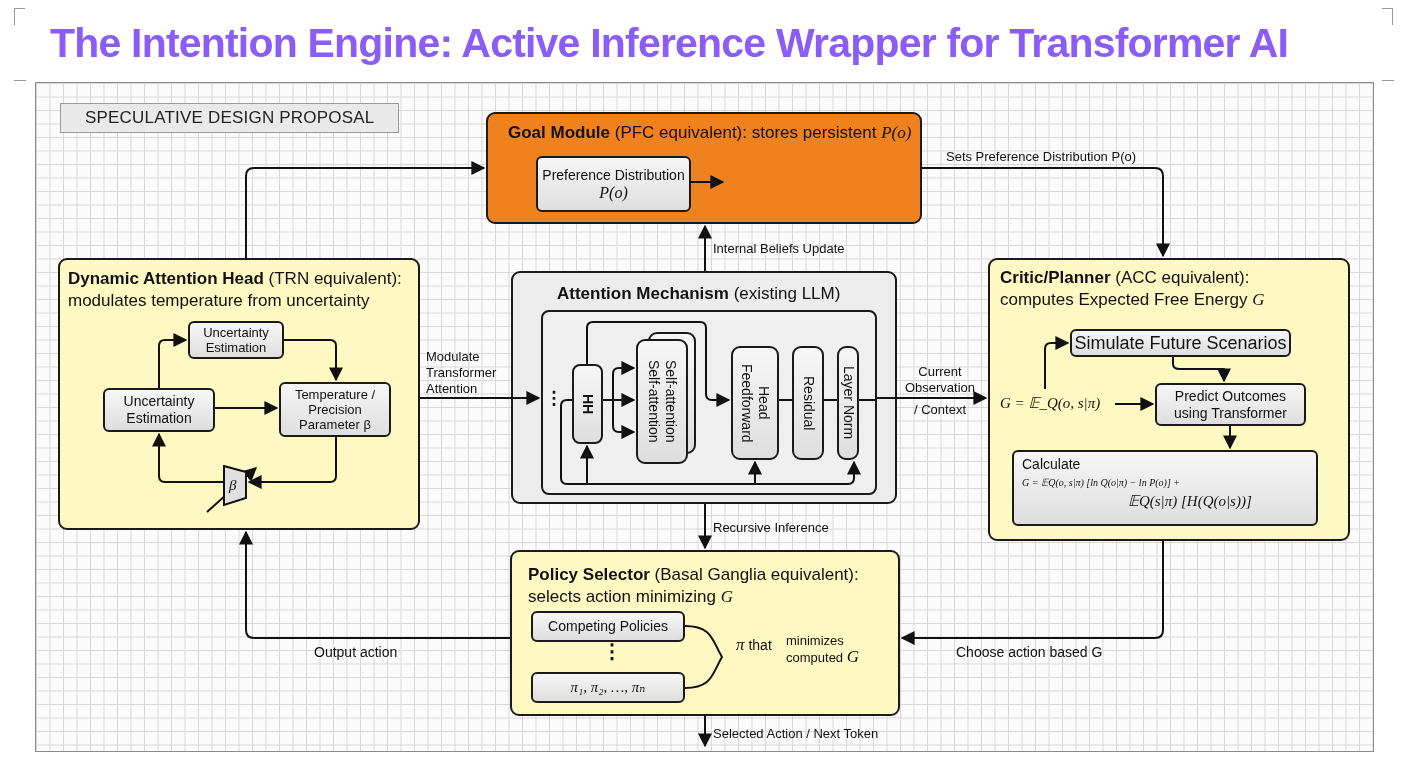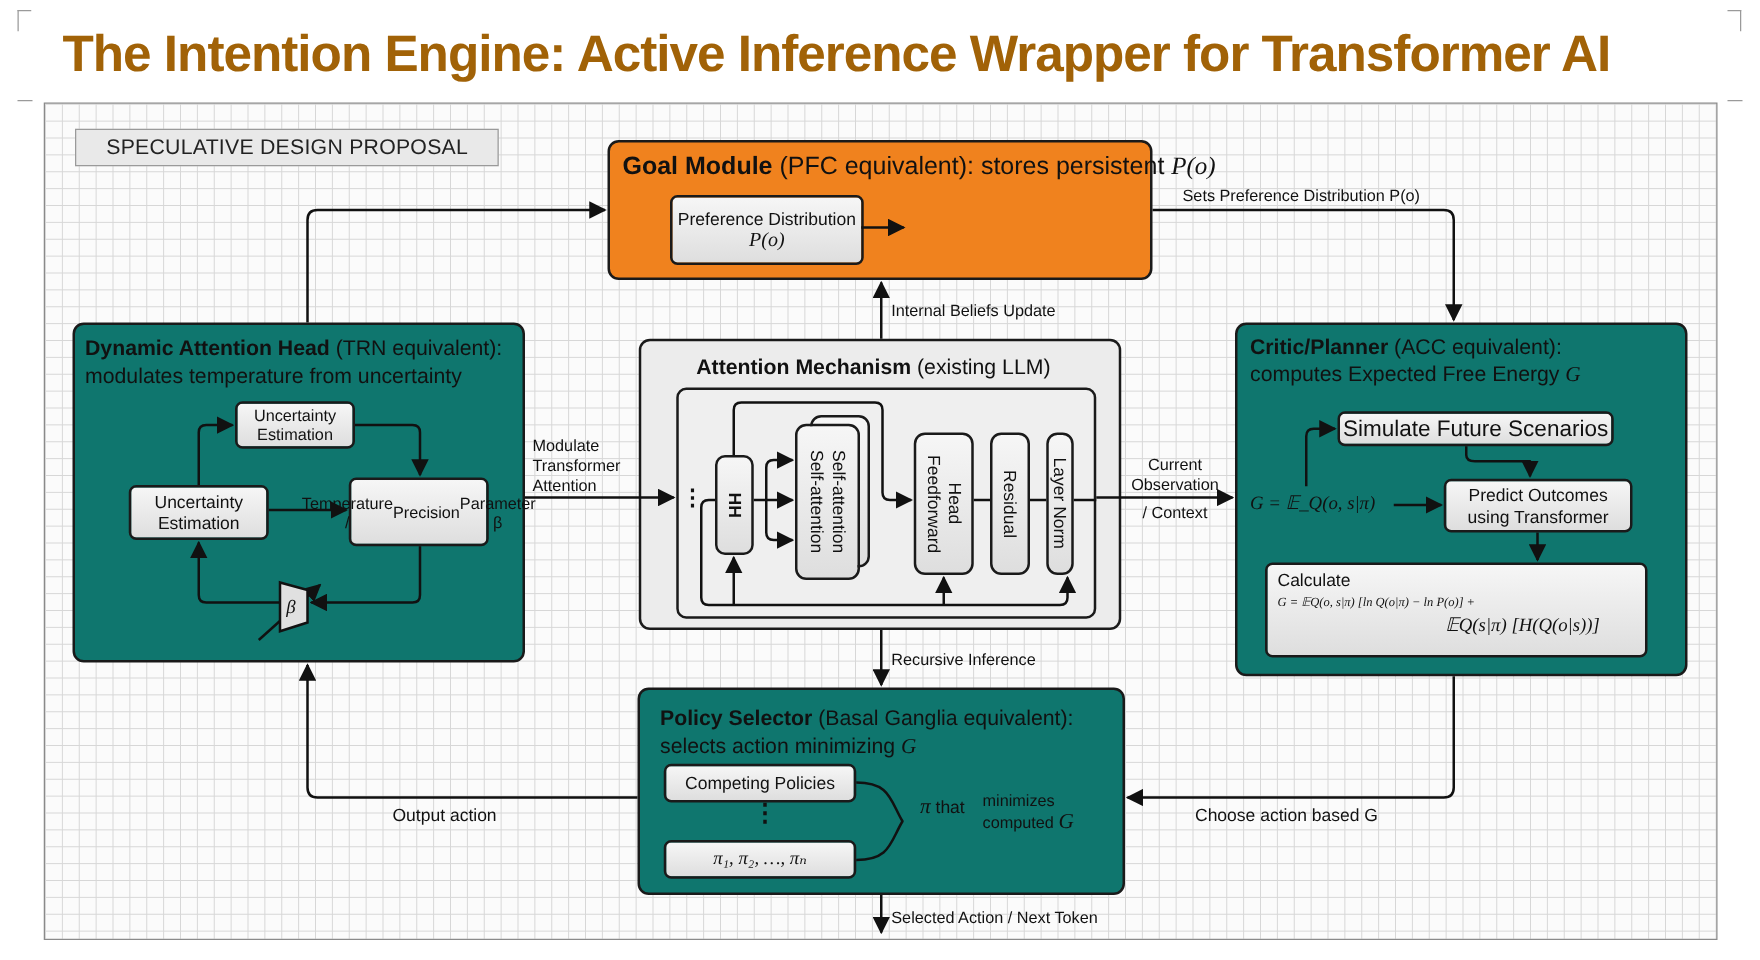--- a/index.html
+++ b/index.html
@@ -1,24 +1,24 @@
 <!DOCTYPE html>
 <html><head>
 <meta charset="utf-8">
 <style>
   html, body { margin:0; padding:0; }
   body { width:1408px; height:768px; background:#ffffff; position:relative; overflow:hidden; font-family:"Liberation Sans", sans-serif; color:#111; }
   .corner { position:absolute; border-color:#9a9a9a; border-style:solid; border-width:0; }
-  #title { position:absolute; left:50px; top:20px; font-size:41px; font-weight:bold; letter-spacing:-0.8px; color:#a16207; white-space:nowrap; }
+  #title { position:absolute; left:50px; top:20px; font-size:41px; font-weight:bold; letter-spacing:-0.8px; color:#8b5cf6; white-space:nowrap; }
   #canvas { position:absolute; left:35px; top:82px; width:1337px; height:668px; border:1.5px solid #8a8a8a;
     background-color:#fbfbfb;
     background-image: linear-gradient(#d7d7d7 1px, transparent 1px), linear-gradient(90deg, #d7d7d7 1px, transparent 1px);
     background-size:13.5px 13.5px; }
   #tag { position:absolute; left:60px; top:103px; padding:4px 24px; font-size:17px; color:#222; background:#e9e9e9; border:1.5px solid #9a9a9a; letter-spacing:0.2px; }
-  .box { position:absolute; border:2px solid #1a1a1a; border-radius:9px; background:#0f766e; box-sizing:border-box; }
+  .box { position:absolute; border:2px solid #1a1a1a; border-radius:9px; background:#fef9c3; box-sizing:border-box; }
   .box-title { position:absolute; font-size:17px; line-height:22px; }
   .box-title b { font-weight:bold; }
   .sub { position:absolute; border:2px solid #1a1a1a; border-radius:6px; background:linear-gradient(#f6f6f6,#dedede); box-sizing:border-box; display:flex; align-items:center; justify-content:center; text-align:center; font-size:14px; line-height:17px; }
   .lbl { position:absolute; font-size:14px; line-height:17px; color:#111; white-space:nowrap; }
   .math { font-family:"Liberation Serif", "DejaVu Serif", serif; font-style:italic; }
   .vtext { writing-mode:vertical-rl; font-size:14px; }
   svg#wires { position:absolute; left:0; top:0; width:1408px; height:768px; pointer-events:none; }
 </style>
 </head>
 <body>
@@ -28,21 +28,21 @@
 <div class="corner" style="left:14px;top:80px;width:12px;height:0;border-top-width:1.5px;"></div>
 <div class="corner" style="left:1382px;top:80px;width:12px;height:0;border-top-width:1.5px;"></div>
 
 <div id="title">The Intention Engine: Active Inference Wrapper for Transformer AI</div>
 
 <div id="canvas"></div>
 
 <div id="tag">SPECULATIVE DESIGN PROPOSAL</div>
 
 <div class="box" style="left:486px;top:112px;width:436px;height:112px;background:#f0821e;">
-  <div class="box-title" style="left:10px;top:8px;white-space:nowrap;font-size:20px;">
+  <div class="box-title" style="left:20px;top:8px;white-space:nowrap;font-size:17px;">
     <b>Goal Module</b><span> (PFC equivalent): stores persistent </span><span class="math">P(o)</span>
   </div>
   <div class="sub" style="left:48px;top:42px;width:155px;height:56px;flex-direction:column;">
     <span>Preference Distribution</span>
     <span class="math" style="font-size:16px;">P(o)</span>
   </div>
 </div>
 
 <div class="box" style="left:58px;top:258px;width:362px;height:272px;">
   <div class="box-title" style="left:8px;top:8px;white-space:nowrap;">
@@ -51,21 +51,21 @@
   </div>
 </div>
 <div class="sub" style="left:188px;top:321px;width:96px;height:38px;flex-direction:column;font-size:13px;line-height:15px;">
   <span>Uncertainty</span>
     <span>Estimation</span>
 </div>
 <div class="sub" style="left:103px;top:388px;width:112px;height:44px;flex-direction:column;font-size:14px;line-height:17px;">
   <span>Uncertainty</span>
     <span>Estimation</span>
 </div>
-<div class="sub" style="left:279px;top:382px;width:112px;height:55px;flex-direction:row;font-size:13px;line-height:15px;">
+<div class="sub" style="left:279px;top:382px;width:112px;height:55px;flex-direction:column;font-size:13px;line-height:15px;">
   <span>Temperature /</span>
     <span>Precision</span>
     <span>Parameter β</span>
 </div>
 
 <div class="box" style="left:511px;top:271px;width:386px;height:233px;background:#ececec;">
   <div class="box-title" style="left:44px;top:10px;white-space:nowrap;font-size:17px;">
     <b>Attention Mechanism</b><span> (existing LLM)</span>
   </div>
 </div>
@@ -100,21 +100,21 @@
   <span>Simulate Future Scenarios</span>
 </div>
 <div class="sub" style="left:1155px;top:383px;width:151px;height:43px;flex-direction:column;font-size:14px;">
   <span>Predict Outcomes</span>
     <span>using Transformer</span>
 </div>
 <div class="lbl math" style="left:1000px;top:395px;font-size:15px;">G = 𝔼_Q(o, s|π)</div>
 <div class="sub" style="left:1012px;top:450px;width:306px;height:76px;display:block;text-align:left;padding:4px 8px;">
   <div style="font-size:14px;">Calculate</div>
   <div class="math" style="font-size:10px;line-height:19px;white-space:nowrap;">G = 𝔼Q(o, s|π) [ln Q(o|π) − ln P(o)] +</div>
-  <div class="math" style="font-size:15px;line-height:19px;padding-left:106px;white-space:nowrap;text-align:center;">𝔼Q(s|π) [H(Q(o|s))]</div>
+  <div class="math" style="font-size:15px;line-height:19px;padding-left:106px;white-space:nowrap;">𝔼Q(s|π) [H(Q(o|s))]</div>
 </div>
 
 <div class="box" style="left:510px;top:550px;width:390px;height:166px;">
   <div class="box-title" style="left:16px;top:12px;white-space:nowrap;">
     <b>Policy Selector</b><span> (Basal Ganglia equivalent):</span><br>
     <span>selects action minimizing </span><span class="math">G</span>
   </div>
 </div>
 <div class="sub" style="left:531px;top:611px;width:154px;height:31px;font-size:14px;">
   <span>Competing Policies</span>

